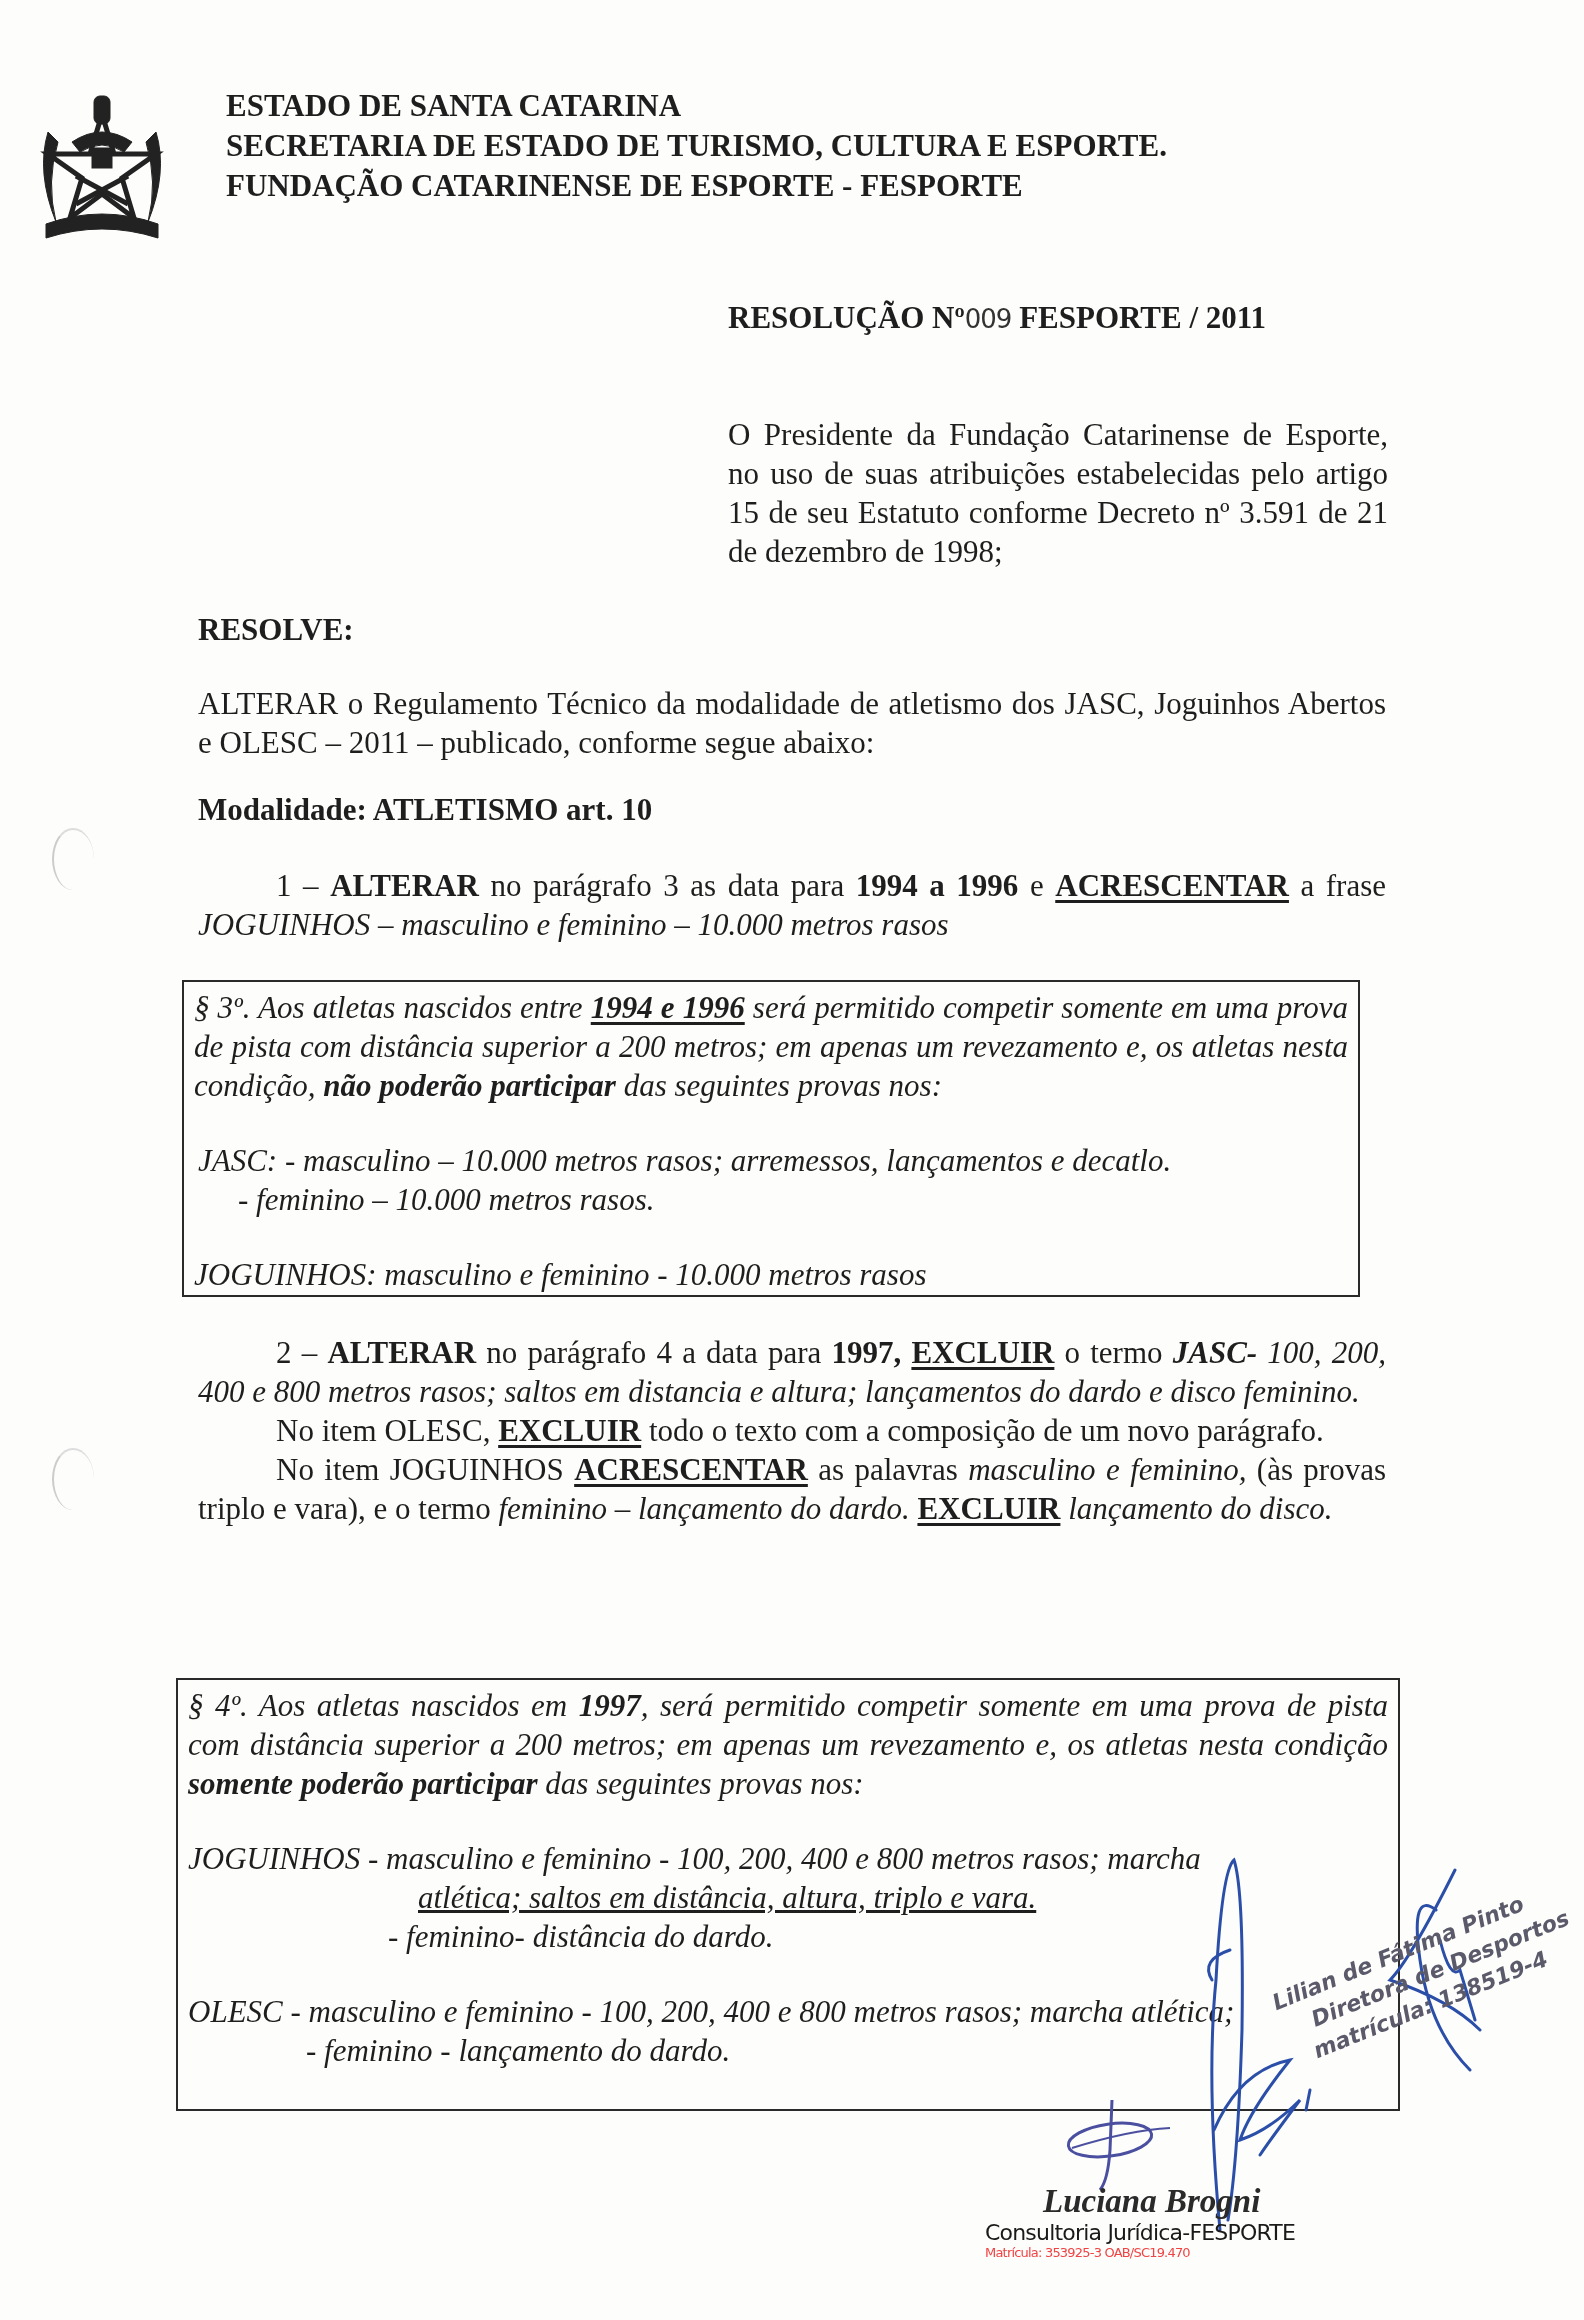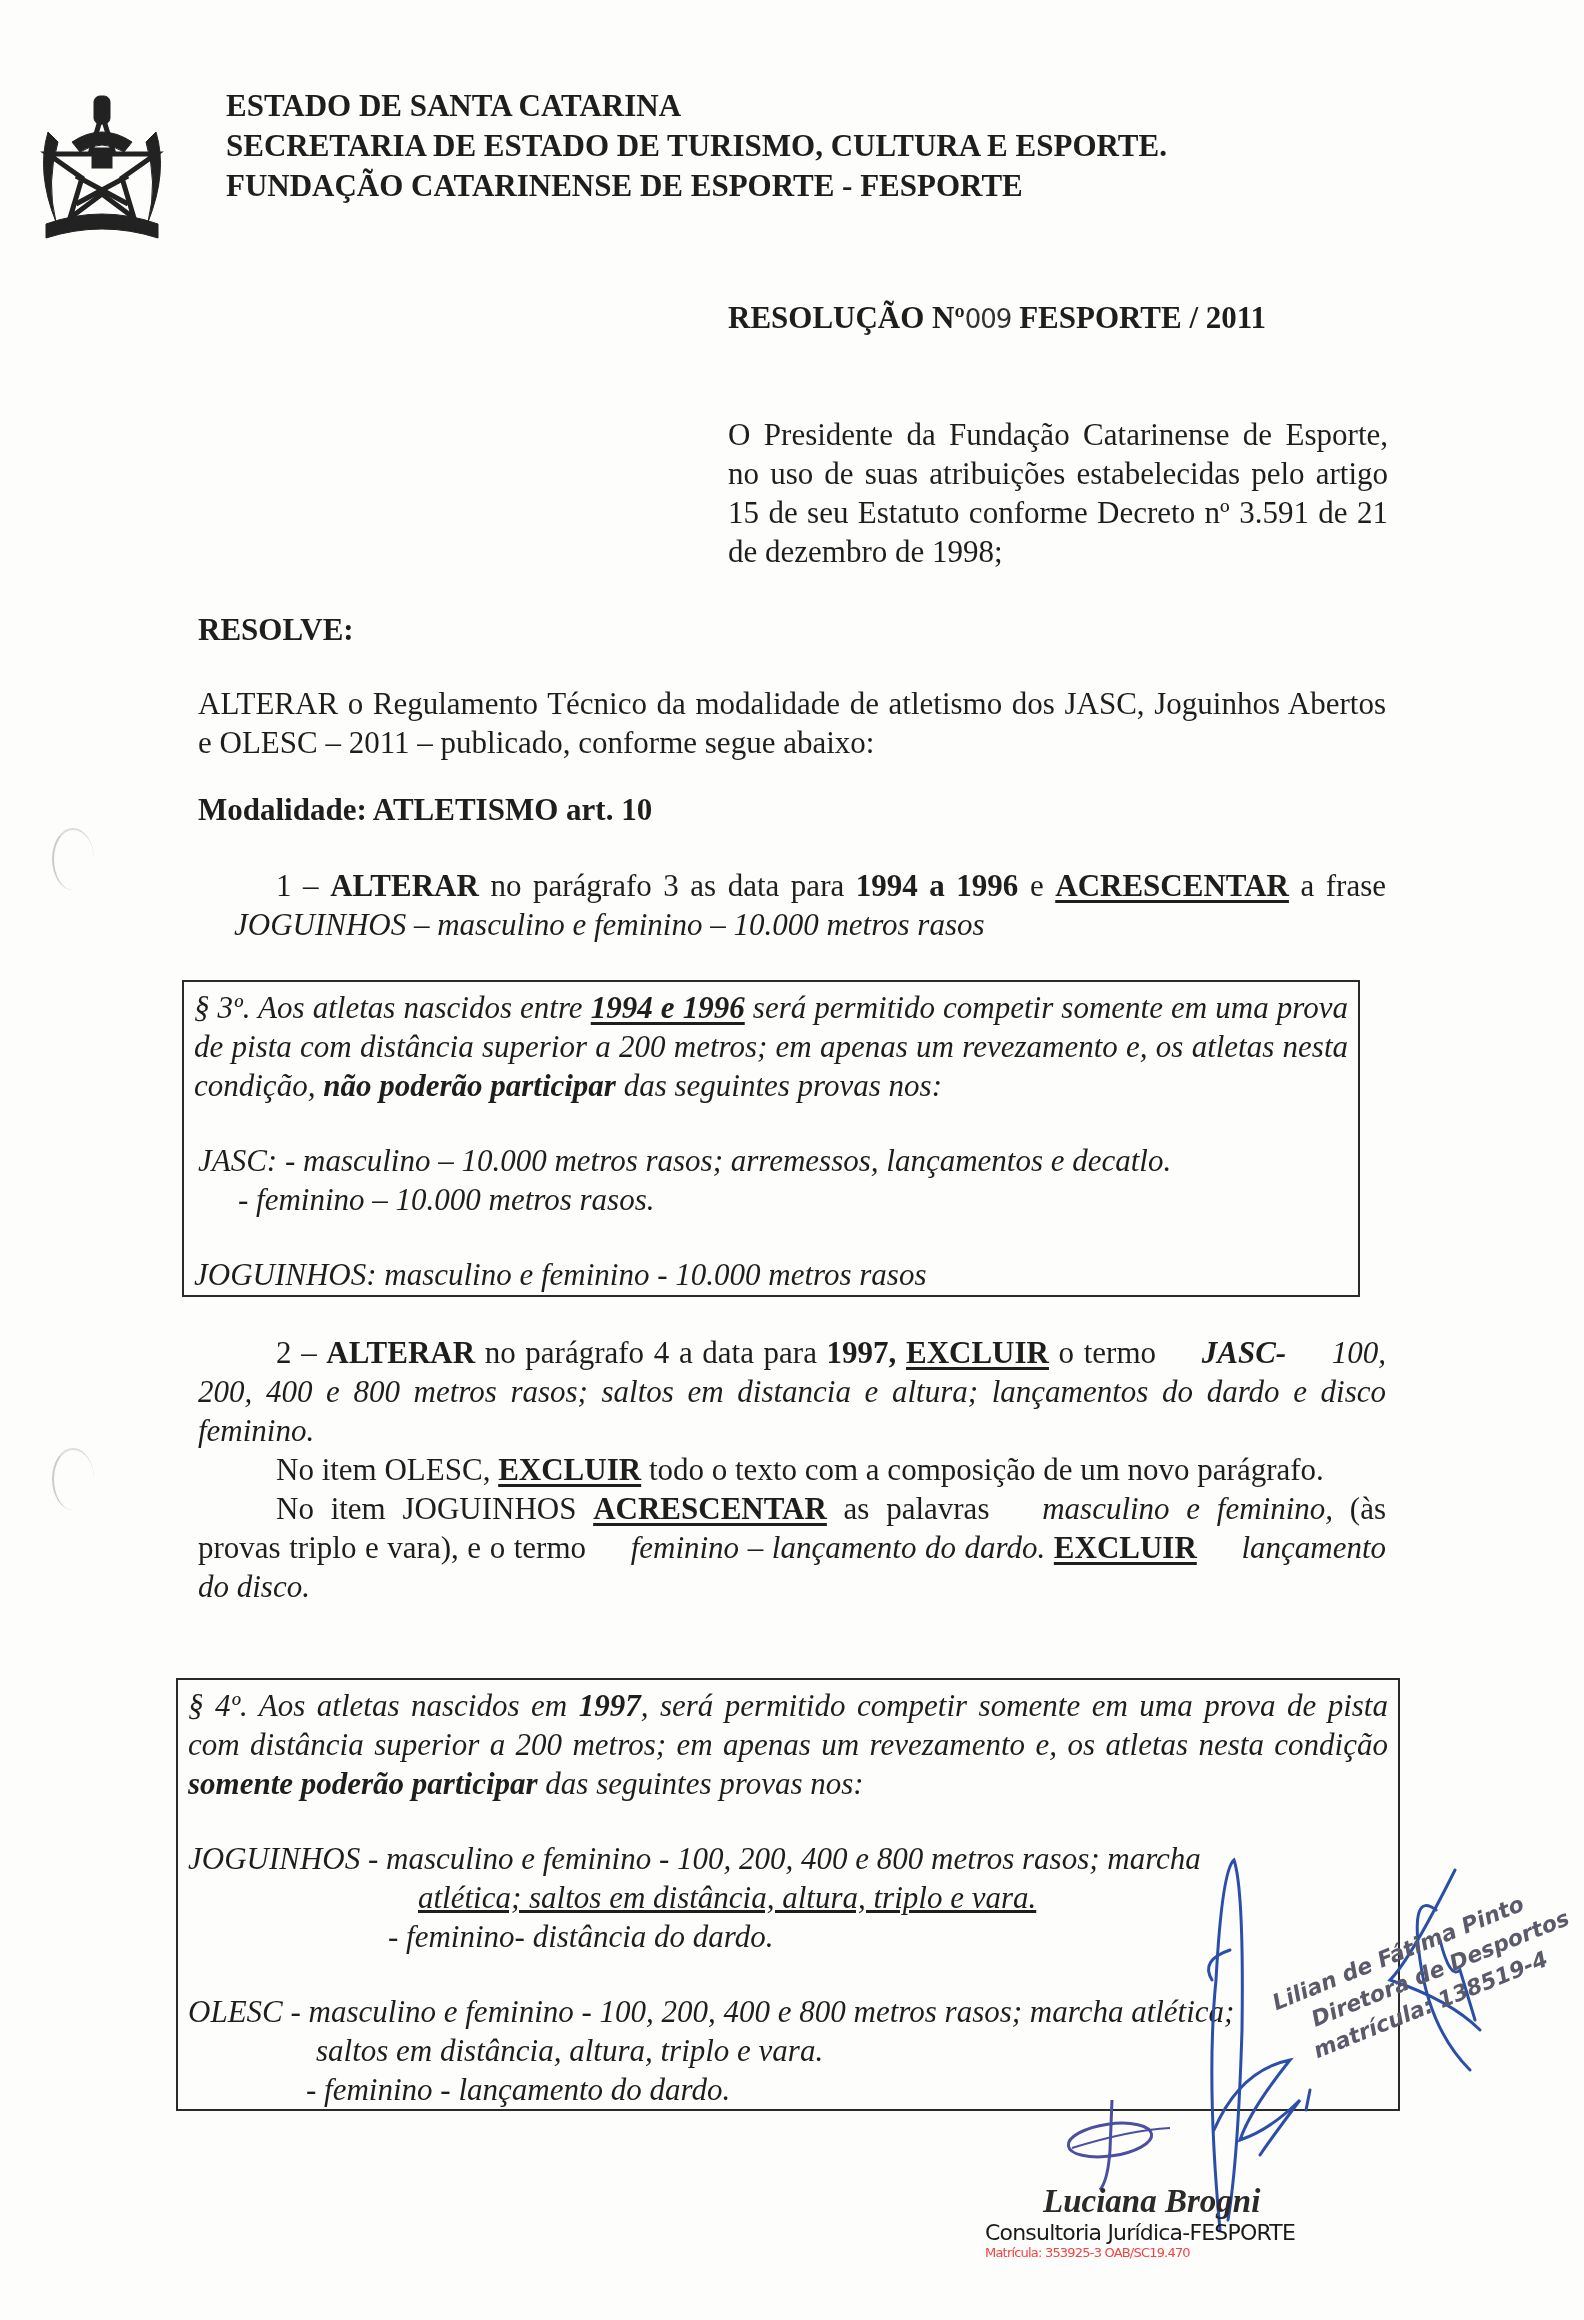--- a/index.html
+++ b/index.html
@@ -11,21 +11,21 @@
   .emblem { left: 28px; top: 92px; width: 148px; height: 150px; }
   .hdr { left: 226px; top: 86px; font-size: 31px; font-weight: bold; line-height: 40px; }
   .hdr div { white-space: nowrap; }
   .reso { left: 728px; top: 300px; font-size: 31px; font-weight: bold; white-space: nowrap; }
   .reso .hand { font-family: "DejaVu Sans", sans-serif; font-weight: normal; color: #333; font-size: 26px; letter-spacing: -1px; }
   .pres { left: 728px; top: 415px; width: 660px; font-size: 31px; line-height: 39px; text-align: justify; }
   .resolve { left: 198px; top: 612px; font-size: 31px; font-weight: bold; }
   .body-text { left: 198px; width: 1188px; font-size: 31px; line-height: 39px; text-align: justify; }
   .bold { font-weight: bold; }
   .ul { text-decoration: underline; text-decoration-thickness: 3px; text-underline-offset: 4px; }
-  .it { font-style: italic; margin-left: 36px; }
+  .it { font-style: italic; }
   .indent { text-indent: 78px; }
   .box {
     position: absolute; border: 2px solid #2a2a2a; box-sizing: border-box;
     font-size: 31px; line-height: 39px; font-style: italic; padding: 0 10px;
   }
   .box p { margin: 0; text-align: justify; }
   .box .spacer { height: 36px; }
   .sig-blue { stroke: #2b4fa8; fill: none; stroke-width: 3; stroke-linecap: round; }
   .stamp { left: 1268px; top: 1990px; font-family: "DejaVu Sans", sans-serif; font-size: 22px; font-weight: bold; font-style: italic; color: #5a5a6a; transform: rotate(-22deg); transform-origin: left top; line-height: 30px; }
   .signer { left: 985px; top: 2183px; text-align: left; }
@@ -93,21 +93,20 @@
 </div>
 
 <div class="box" style="left:176px; top:1678px; width:1224px; height:433px; padding-top:6px;">
   <p><span>§ 4º. Aos atletas nascidos em </span><span class="bold">1997</span><span>, será permitido competir somente em uma prova de pista com distância superior a 200 metros; em apenas um revezamento e, os atletas nesta condição </span><span class="bold">somente poderão participar</span><span> das seguintes provas nos:</span></p>
   <div class="spacer"></div>
   <p>JOGUINHOS - masculino e feminino - 100, 200, 400 e 800 metros rasos; marcha</p>
   <p style="padding-left:230px;text-decoration:underline;">atlética; saltos em distância, altura, triplo e vara.</p>
   <p style="padding-left:200px;">- feminino- distância do dardo.</p>
   <div class="spacer"></div>
   <p>OLESC - masculino e feminino - 100, 200, 400 e 800 metros rasos; marcha atlética;</p>
-  <p style="padding-left:128px;">saltos em distância, altura, triplo e vara.</p>
   <p style="padding-left:118px;">- feminino - lançamento do dardo.</p>
 </div>
 
 <svg class="abs" style="left:1200px; top:1830px;" width="384" height="420" viewBox="0 0 384 420">
   <path class="sig-blue" d="M20 400 Q6 250 16 150 Q22 40 34 30 Q44 60 42 200 Q38 330 28 390"></path>
   <path class="sig-blue" d="M30 120 Q0 130 12 150"></path>
   <path class="sig-blue" d="M14 300 Q40 240 90 230 Q50 280 40 310 Q70 300 100 270 Q70 310 60 325"></path>
   <path class="sig-blue" d="M110 260 L106 280"></path>
   <path class="sig-blue" d="M236 80 Q210 60 220 130 Q230 200 270 240 M255 40 Q210 130 190 150 Q250 170 280 200 M240 110 Q250 150 260 140 L275 190"></path>
 </svg>

